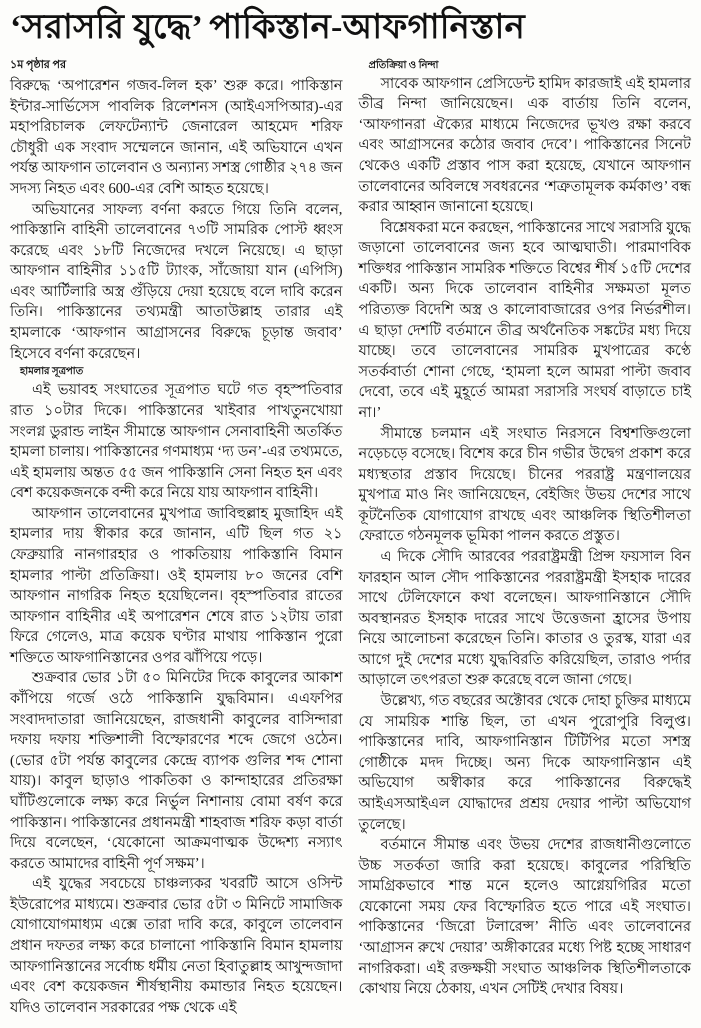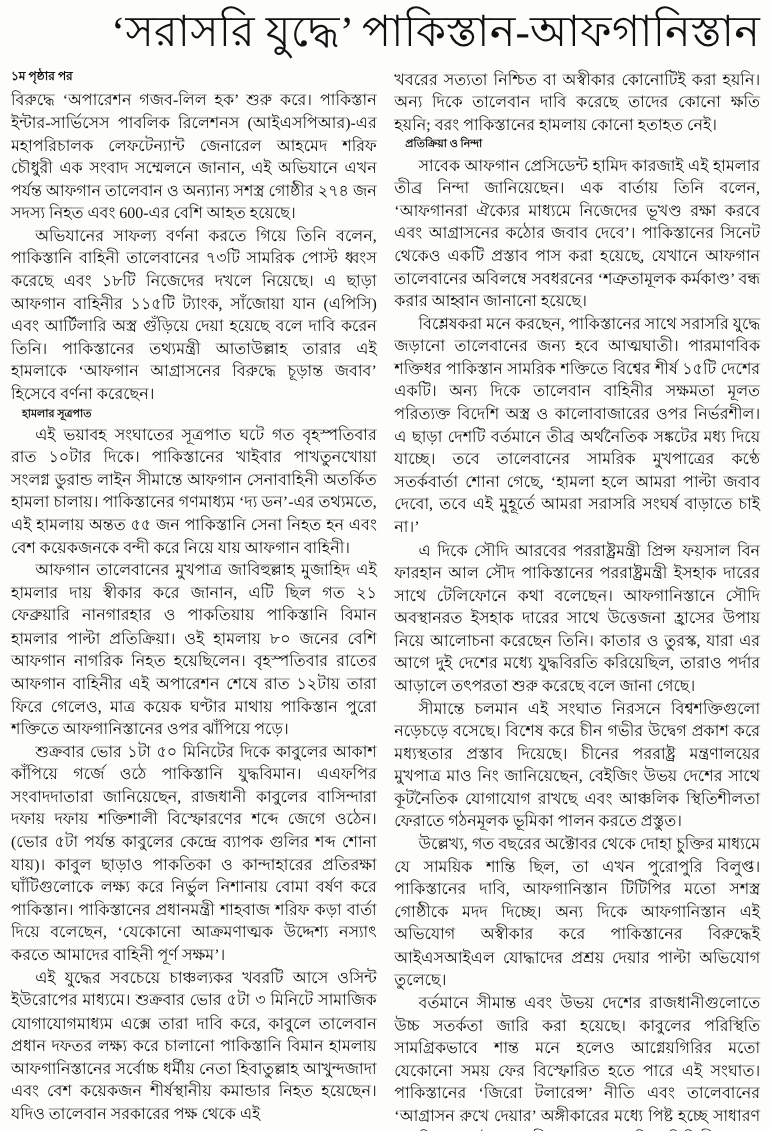--- a/index.html
+++ b/index.html
@@ -11,23 +11,23 @@
     width: 701px;
     min-height: 1028px;
     margin: 0 auto;
     background: #fdfdfb;
     color: #111;
     font-family: "Liberation Serif", "DejaVu Serif", serif;
     box-sizing: border-box;
     padding: 6px 10px 10px 10px;
   }
   .headline {
-    text-align: right;
-    font-size: 39px;
-    font-weight: 400;
+    text-align: left;
+    font-size: 34px;
+    font-weight: 700;
     margin: 0 0 8px 0;
     line-height: 1.25;
     letter-spacing: 0.2px;
   }
   .columns {
     display: flex;
     gap: 16px;
   }
   .col {
     flex: 1 1 0;
@@ -68,24 +68,23 @@
       <p class="para noindent">বিরুদ্ধে ‘অপারেশন গজব-লিল হক’ শুরু করে। পাকিস্তান ইন্টার-সার্ভিসেস পাবলিক রিলেশনস (আইএসপিআর)-এর মহাপরিচালক লেফটেন্যান্ট জেনারেল আহমেদ শরিফ চৌধুরী এক সংবাদ সম্মেলনে জানান, এই অভিযানে এখন পর্যন্ত আফগান তালেবান ও অন্যান্য সশস্ত্র গোষ্ঠীর ২৭৪ জন সদস্য নিহত এবং 600-এর বেশি আহত হয়েছে।</p>
       <p class="para">অভিযানের সাফল্য বর্ণনা করতে গিয়ে তিনি বলেন, পাকিস্তানি বাহিনী তালেবানের ৭৩টি সামরিক পোস্ট ধ্বংস করেছে এবং ১৮টি নিজেদের দখলে নিয়েছে। এ ছাড়া আফগান বাহিনীর ১১৫টি ট্যাংক, সাঁজোয়া যান (এপিসি) এবং আর্টিলারি অস্ত্র গুঁড়িয়ে দেয়া হয়েছে বলে দাবি করেন তিনি। পাকিস্তানের তথ্যমন্ত্রী আতাউল্লাহ তারার এই হামলাকে ‘আফগান আগ্রাসনের বিরুদ্ধে চূড়ান্ত জবাব’ হিসেবে বর্ণনা করেছেন।</p>
       <h3 class="subhead">হামলার সূত্রপাত</h3>
       <p class="para">এই ভয়াবহ সংঘাতের সূত্রপাত ঘটে গত বৃহস্পতিবার রাত ১০টার দিকে। পাকিস্তানের খাইবার পাখতুনখোয়া সংলগ্ন ডুরান্ড লাইন সীমান্তে আফগান সেনাবাহিনী অতর্কিত হামলা চালায়। পাকিস্তানের গণমাধ্যম ‘দ্য ডন’-এর তথ্যমতে, এই হামলায় অন্তত ৫৫ জন পাকিস্তানি সেনা নিহত হন এবং বেশ কয়েকজনকে বন্দী করে নিয়ে যায় আফগান বাহিনী।</p>
       <p class="para">আফগান তালেবানের মুখপাত্র জাবিহুল্লাহ মুজাহিদ এই হামলার দায় স্বীকার করে জানান, এটি ছিল গত ২১ ফেব্রুয়ারি নানগারহার ও পাকতিয়ায় পাকিস্তানি বিমান হামলার পাল্টা প্রতিক্রিয়া। ওই হামলায় ৮০ জনের বেশি আফগান নাগরিক নিহত হয়েছিলেন। বৃহস্পতিবার রাতের আফগান বাহিনীর এই অপারেশন শেষে রাত ১২টায় তারা ফিরে গেলেও, মাত্র কয়েক ঘণ্টার মাথায় পাকিস্তান পুরো শক্তিতে আফগানিস্তানের ওপর ঝাঁপিয়ে পড়ে।</p>
       <p class="para">শুক্রবার ভোর ১টা ৫০ মিনিটের দিকে কাবুলের আকাশ কাঁপিয়ে গর্জে ওঠে পাকিস্তানি যুদ্ধবিমান। এএফপির সংবাদদাতারা জানিয়েছেন, রাজধানী কাবুলের বাসিন্দারা দফায় দফায় শক্তিশালী বিস্ফোরণের শব্দে জেগে ওঠেন। (ভোর ৫টা পর্যন্ত কাবুলের কেন্দ্রে ব্যাপক গুলির শব্দ শোনা যায়)। কাবুল ছাড়াও পাকতিকা ও কান্দাহারের প্রতিরক্ষা ঘাঁটিগুলোকে লক্ষ্য করে নির্ভুল নিশানায় বোমা বর্ষণ করে পাকিস্তান। পাকিস্তানের প্রধানমন্ত্রী শাহবাজ শরিফ কড়া বার্তা দিয়ে বলেছেন, ‘যেকোনো আক্রমণাত্মক উদ্দেশ্য নস্যাৎ করতে আমাদের বাহিনী পূর্ণ সক্ষম’।</p>
       <p class="para">এই যুদ্ধের সবচেয়ে চাঞ্চল্যকর খবরটি আসে ওসিন্ট ইউরোপের মাধ্যমে। শুক্রবার ভোর ৫টা ৩ মিনিটে সামাজিক যোগাযোগমাধ্যম এক্সে তারা দাবি করে, কাবুলে তালেবান প্রধান দফতর লক্ষ্য করে চালানো পাকিস্তানি বিমান হামলায় আফগানিস্তানের সর্বোচ্চ ধর্মীয় নেতা হিবাতুল্লাহ আখুন্দজাদা এবং বেশ কয়েকজন শীর্ষস্থানীয় কমান্ডার নিহত হয়েছেন। যদিও তালেবান সরকারের পক্ষ থেকে এই</p>
     </div>
 
     <div class="col">
-      <p class="para noindent">খবরের সত্যতা নিশ্চিত বা অস্বীকার কোনোটিই করা হয়নি। অন্য দিকে তালেবান দাবি করেছে তাদের কোনো ক্ষতি হয়নি; বরং পাকিস্তানের হামলায় কোনো হতাহত নেই।</p>
       <h3 class="subhead">প্রতিক্রিয়া ও নিন্দা</h3>
       <p class="para">সাবেক আফগান প্রেসিডেন্ট হামিদ কারজাই এই হামলার তীব্র নিন্দা জানিয়েছেন। এক বার্তায় তিনি বলেন, ‘আফগানরা ঐক্যের মাধ্যমে নিজেদের ভূখণ্ড রক্ষা করবে এবং আগ্রাসনের কঠোর জবাব দেবে’। পাকিস্তানের সিনেট থেকেও একটি প্রস্তাব পাস করা হয়েছে, যেখানে আফগান তালেবানের অবিলম্বে সবধরনের ‘শত্রুতামূলক কর্মকাণ্ড’ বন্ধ করার আহ্বান জানানো হয়েছে।</p>
       <p class="para">বিশ্লেষকরা মনে করছেন, পাকিস্তানের সাথে সরাসরি যুদ্ধে জড়ানো তালেবানের জন্য হবে আত্মঘাতী। পারমাণবিক শক্তিধর পাকিস্তান সামরিক শক্তিতে বিশ্বের শীর্ষ ১৫টি দেশের একটি। অন্য দিকে তালেবান বাহিনীর সক্ষমতা মূলত পরিত্যক্ত বিদেশি অস্ত্র ও কালোবাজারের ওপর নির্ভরশীল। এ ছাড়া দেশটি বর্তমানে তীব্র অর্থনৈতিক সঙ্কটের মধ্য দিয়ে যাচ্ছে। তবে তালেবানের সামরিক মুখপাত্রের কণ্ঠে সতর্কবার্তা শোনা গেছে, ‘হামলা হলে আমরা পাল্টা জবাব দেবো, তবে এই মুহূর্তে আমরা সরাসরি সংঘর্ষ বাড়াতে চাই না।’</p>
+      <p class="para">সীমান্তে চলমান এই সংঘাত নিরসনে বিশ্বশক্তিগুলো নড়েচড়ে বসেছে। বিশেষ করে চীন গভীর উদ্বেগ প্রকাশ করে মধ্যস্থতার প্রস্তাব দিয়েছে। চীনের পররাষ্ট্র মন্ত্রণালয়ের মুখপাত্র মাও নিং জানিয়েছেন, বেইজিং উভয় দেশের সাথে কূটনৈতিক যোগাযোগ রাখছে এবং আঞ্চলিক স্থিতিশীলতা ফেরাতে গঠনমূলক ভূমিকা পালন করতে প্রস্তুত।</p>
       <p class="para">এ দিকে সৌদি আরবের পররাষ্ট্রমন্ত্রী প্রিন্স ফয়সাল বিন ফারহান আল সৌদ পাকিস্তানের পররাষ্ট্রমন্ত্রী ইসহাক দারের সাথে টেলিফোনে কথা বলেছেন। আফগানিস্তানে সৌদি অবস্থানরত ইসহাক দারের সাথে উত্তেজনা হ্রাসের উপায় নিয়ে আলোচনা করেছেন তিনি। কাতার ও তুরস্ক, যারা এর আগে দুই দেশের মধ্যে যুদ্ধবিরতি করিয়েছিল, তারাও পর্দার আড়ালে তৎপরতা শুরু করেছে বলে জানা গেছে।</p>
-      <p class="para">সীমান্তে চলমান এই সংঘাত নিরসনে বিশ্বশক্তিগুলো নড়েচড়ে বসেছে। বিশেষ করে চীন গভীর উদ্বেগ প্রকাশ করে মধ্যস্থতার প্রস্তাব দিয়েছে। চীনের পররাষ্ট্র মন্ত্রণালয়ের মুখপাত্র মাও নিং জানিয়েছেন, বেইজিং উভয় দেশের সাথে কূটনৈতিক যোগাযোগ রাখছে এবং আঞ্চলিক স্থিতিশীলতা ফেরাতে গঠনমূলক ভূমিকা পালন করতে প্রস্তুত।</p>
       <p class="para">উল্লেখ্য, গত বছরের অক্টোবর থেকে দোহা চুক্তির মাধ্যমে যে সাময়িক শান্তি ছিল, তা এখন পুরোপুরি বিলুপ্ত। পাকিস্তানের দাবি, আফগানিস্তান টিটিপির মতো সশস্ত্র গোষ্ঠীকে মদদ দিচ্ছে। অন্য দিকে আফগানিস্তান এই অভিযোগ অস্বীকার করে পাকিস্তানের বিরুদ্ধেই আইএসআইএল যোদ্ধাদের প্রশ্রয় দেয়ার পাল্টা অভিযোগ তুলেছে।</p>
       <p class="para">বর্তমানে সীমান্ত এবং উভয় দেশের রাজধানীগুলোতে উচ্চ সতর্কতা জারি করা হয়েছে। কাবুলের পরিস্থিতি সামগ্রিকভাবে শান্ত মনে হলেও আগ্নেয়গিরির মতো যেকোনো সময় ফের বিস্ফোরিত হতে পারে এই সংঘাত। পাকিস্তানের ‘জিরো টলারেন্স’ নীতি এবং তালেবানের ‘আগ্রাসন রুখে দেয়ার’ অঙ্গীকারের মধ্যে পিষ্ট হচ্ছে সাধারণ নাগরিকরা। এই রক্তক্ষয়ী সংঘাত আঞ্চলিক স্থিতিশীলতাকে কোথায় নিয়ে ঠেকায়, এখন সেটিই দেখার বিষয়।</p>
     </div>
 
   </div>
 </div>
 
 </body></html>

